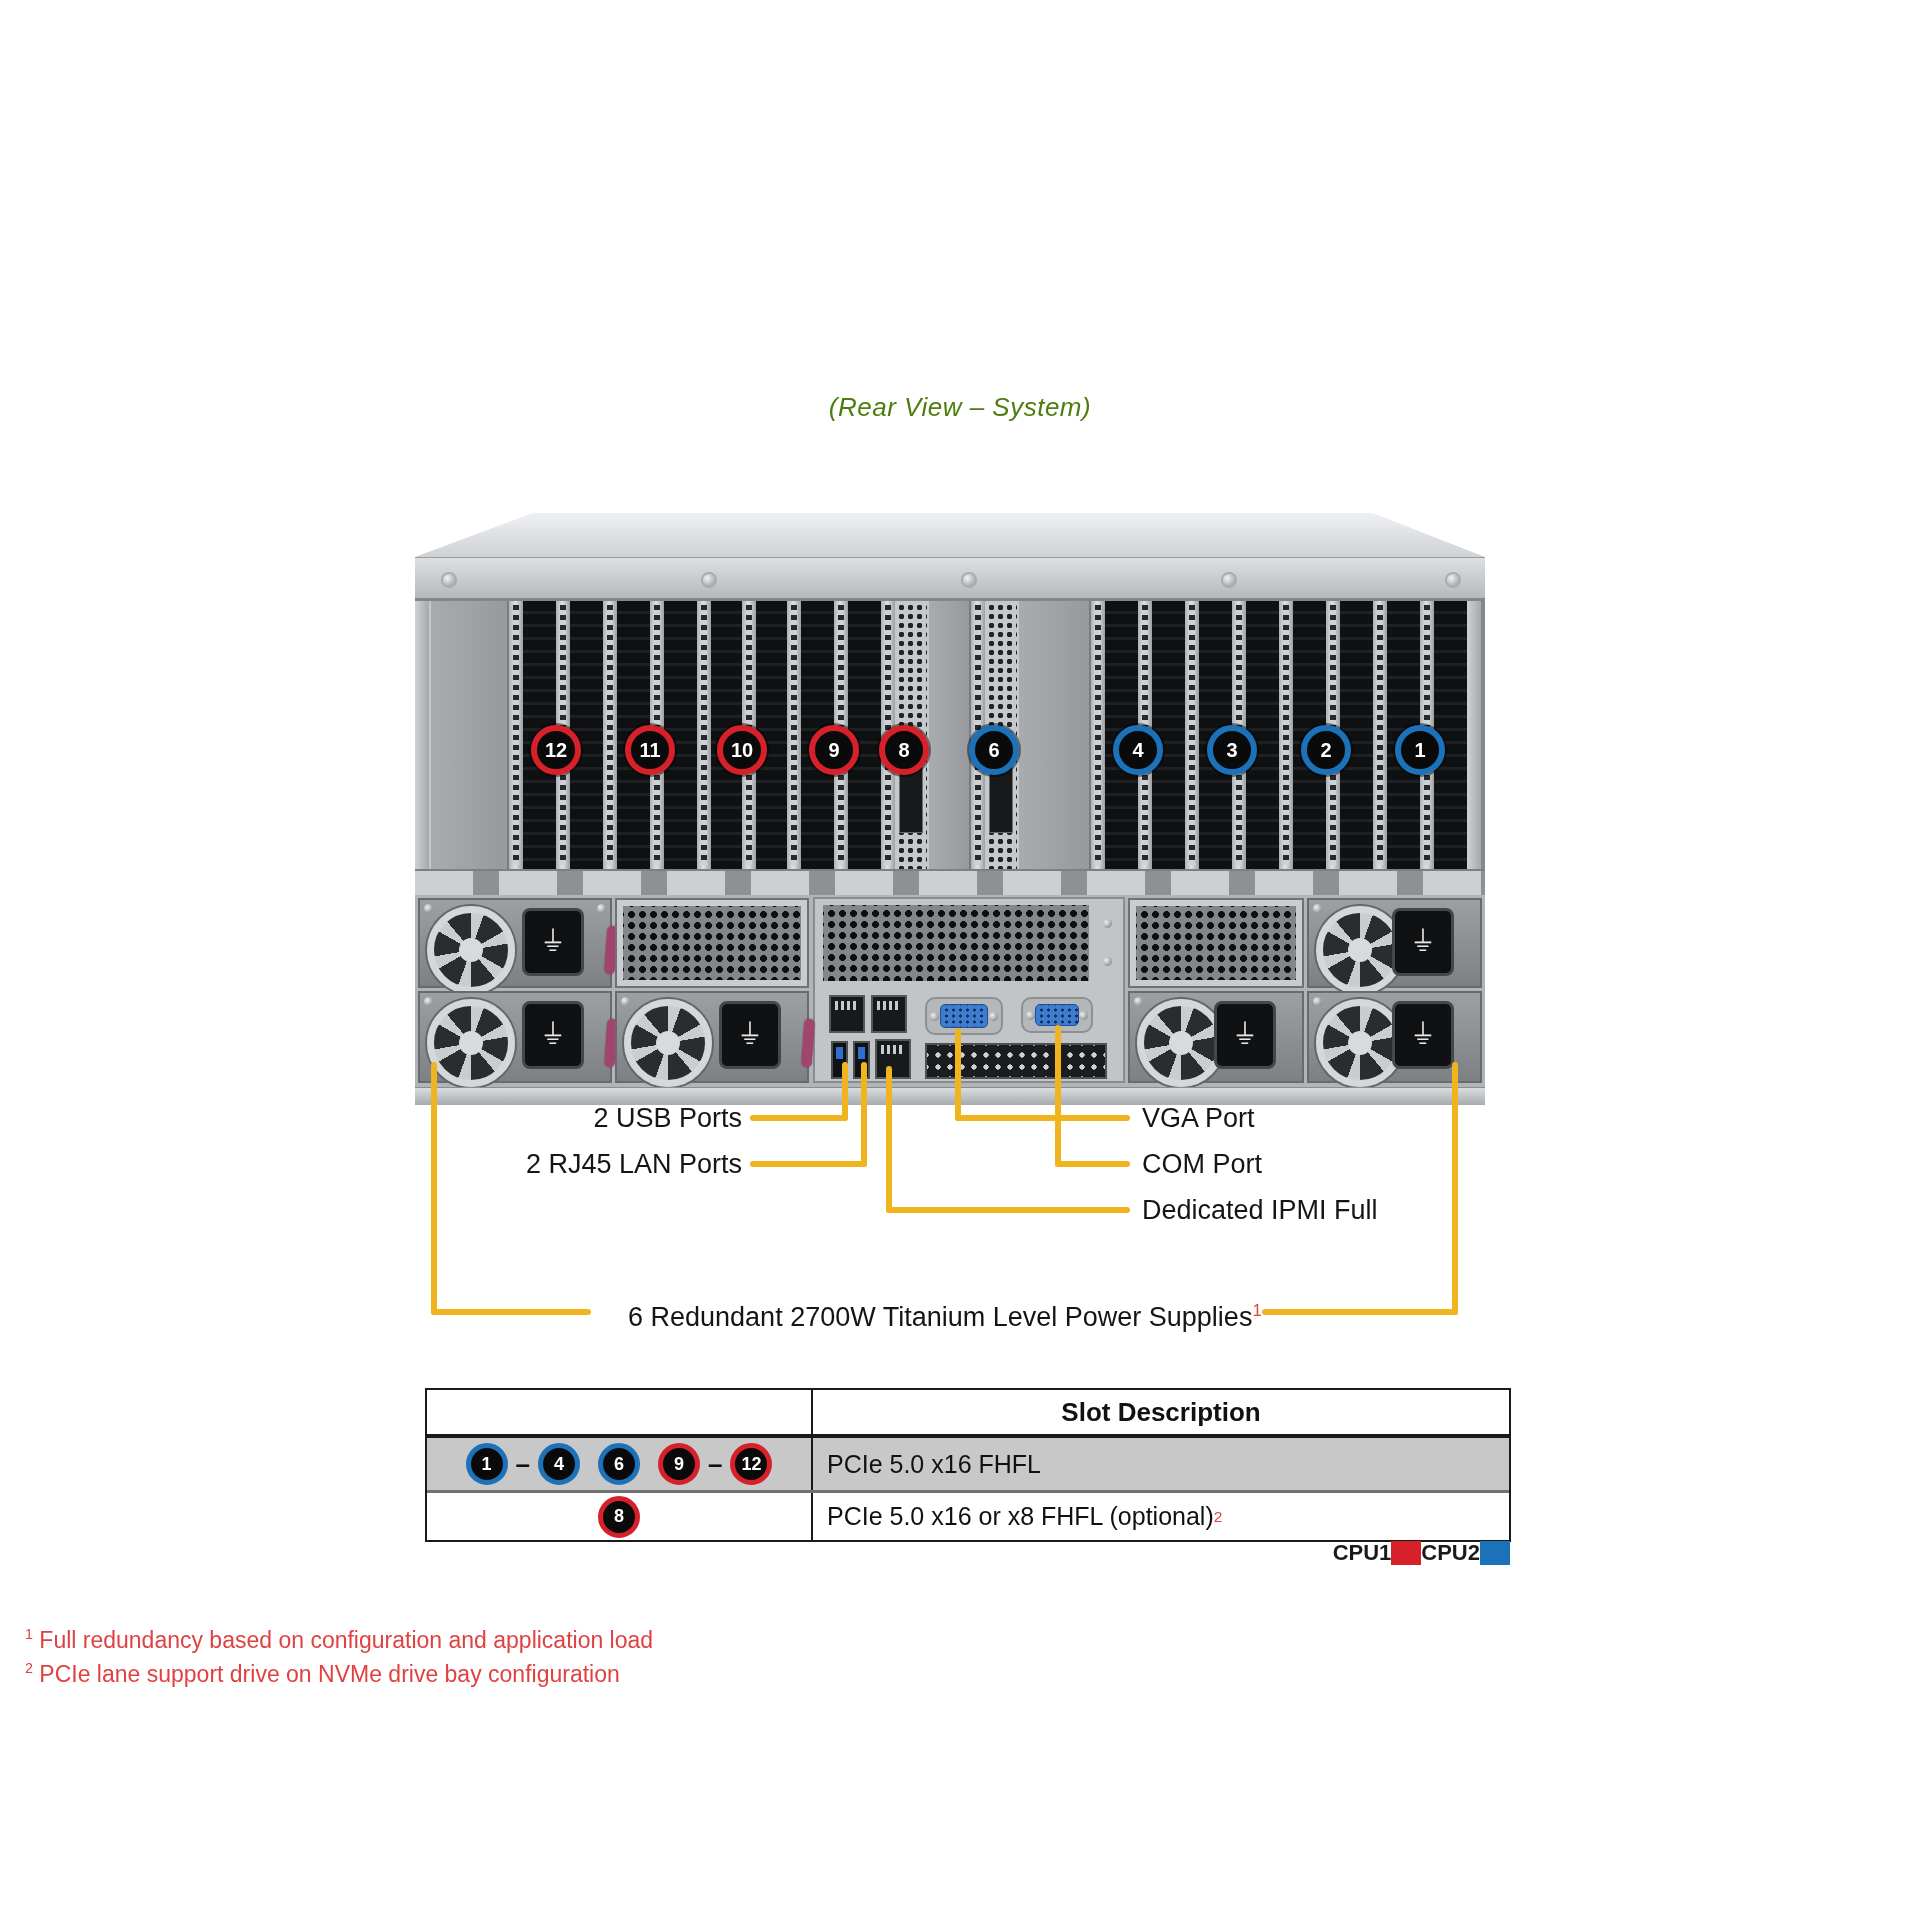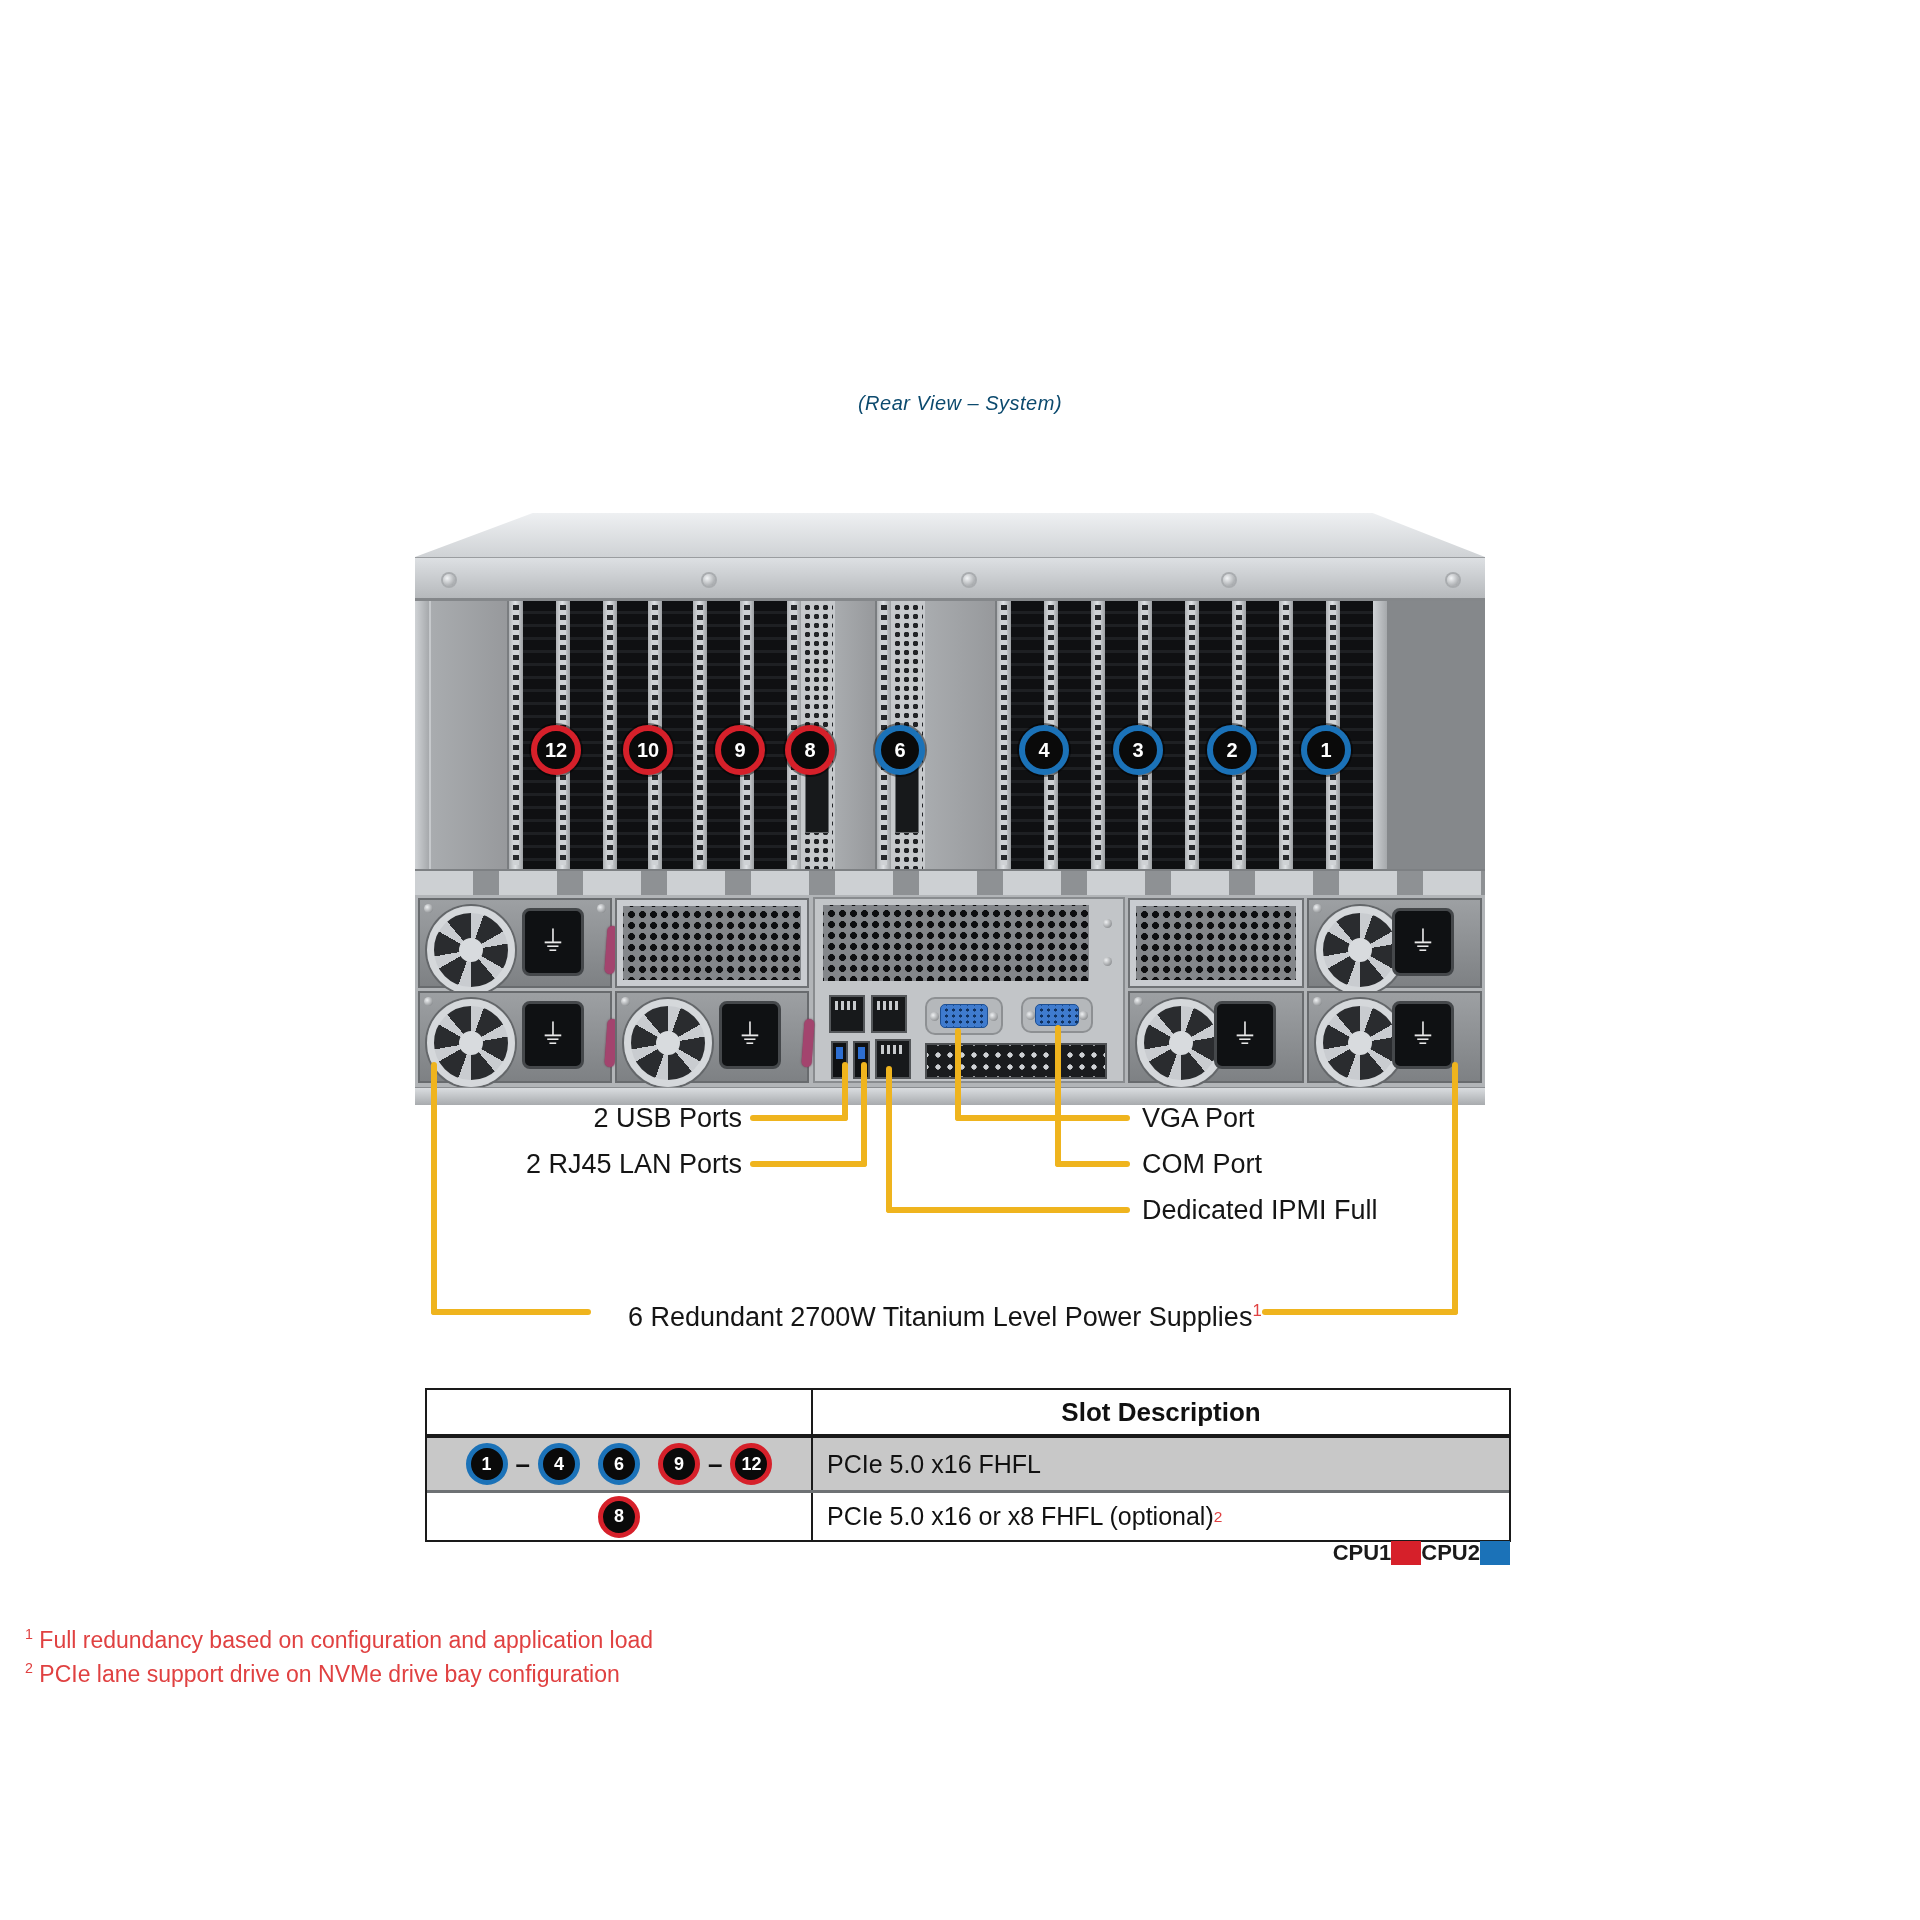--- a/index.html
+++ b/index.html
@@ -1,21 +1,21 @@
 <!DOCTYPE html>
 <html><head>
 <meta charset="utf-8">
 <style>
   html,body{margin:0;padding:0;background:#ffffff;}
   .stage{position:relative;width:1920px;height:1920px;background:#ffffff;overflow:hidden;
          font-family:"Liberation Sans", sans-serif;color:#111;}
   .abs{position:absolute;}
 
   
-  .title{left:0;right:0;top:392px;text-align:center;font-size:20px;font-style:italic;color:#0c4a6e;letter-spacing:.5px;}
+  .title{left:0;right:0;top:392px;text-align:center;font-size:26px;font-style:italic;color:#4d7c0f;letter-spacing:.5px;}
 
   
   .chassis{left:415px;top:513px;width:1070px;height:592px;}
   .lid{left:0;top:0;width:100%;height:44px;background:linear-gradient(180deg,#eef0f2,#cfd2d5);
        clip-path:polygon(11% 0,89.5% 0,100% 100%,0 100%);}
   .rail{left:0;top:44px;width:100%;height:44px;background:linear-gradient(180deg,#dde0e3,#b6b9bc);
         border-top:1px solid #9a9da0;border-bottom:3px solid #84878a;box-sizing:border-box;}
   .screw{position:absolute;top:16px;width:12px;height:12px;border-radius:50%;
          background:radial-gradient(circle at 35% 35%,#f2f4f6,#8e9194);box-shadow:0 0 0 2px #a9acaf;}
   .slotband{left:0;top:88px;width:100%;height:268px;background:#85888b;display:flex;}
@@ -121,20 +121,27 @@
       <div class="wall"></div>
       <div class="filler" style="width:80px"></div>
 
       <div class="slot" style="width:94px">
         <div class="br"></div>
           <div class="card"></div>
         <div class="br"></div>
           <div class="card"></div>
         <span class="sbadge" style="border-color: rgb(214, 32, 42);">12</span>
       </div>
+      <div class="slot" style="width:94px">
+        <div class="br"></div>
+          <div class="card"></div>
+        <div class="br"></div>
+          <div class="card"></div>
+        <span class="sbadge" style="border-color: rgb(214, 32, 42);">11</span>
+      </div>
       <div class="slot" style="width:90px">
         <div class="br"></div>
           <div class="card"></div>
         <div class="br"></div>
           <div class="card"></div>
         <span class="sbadge" style="border-color: rgb(214, 32, 42);">10</span>
       </div>
       <div class="slot" style="width:94px">
         <div class="br"></div>
           <div class="card"></div>

